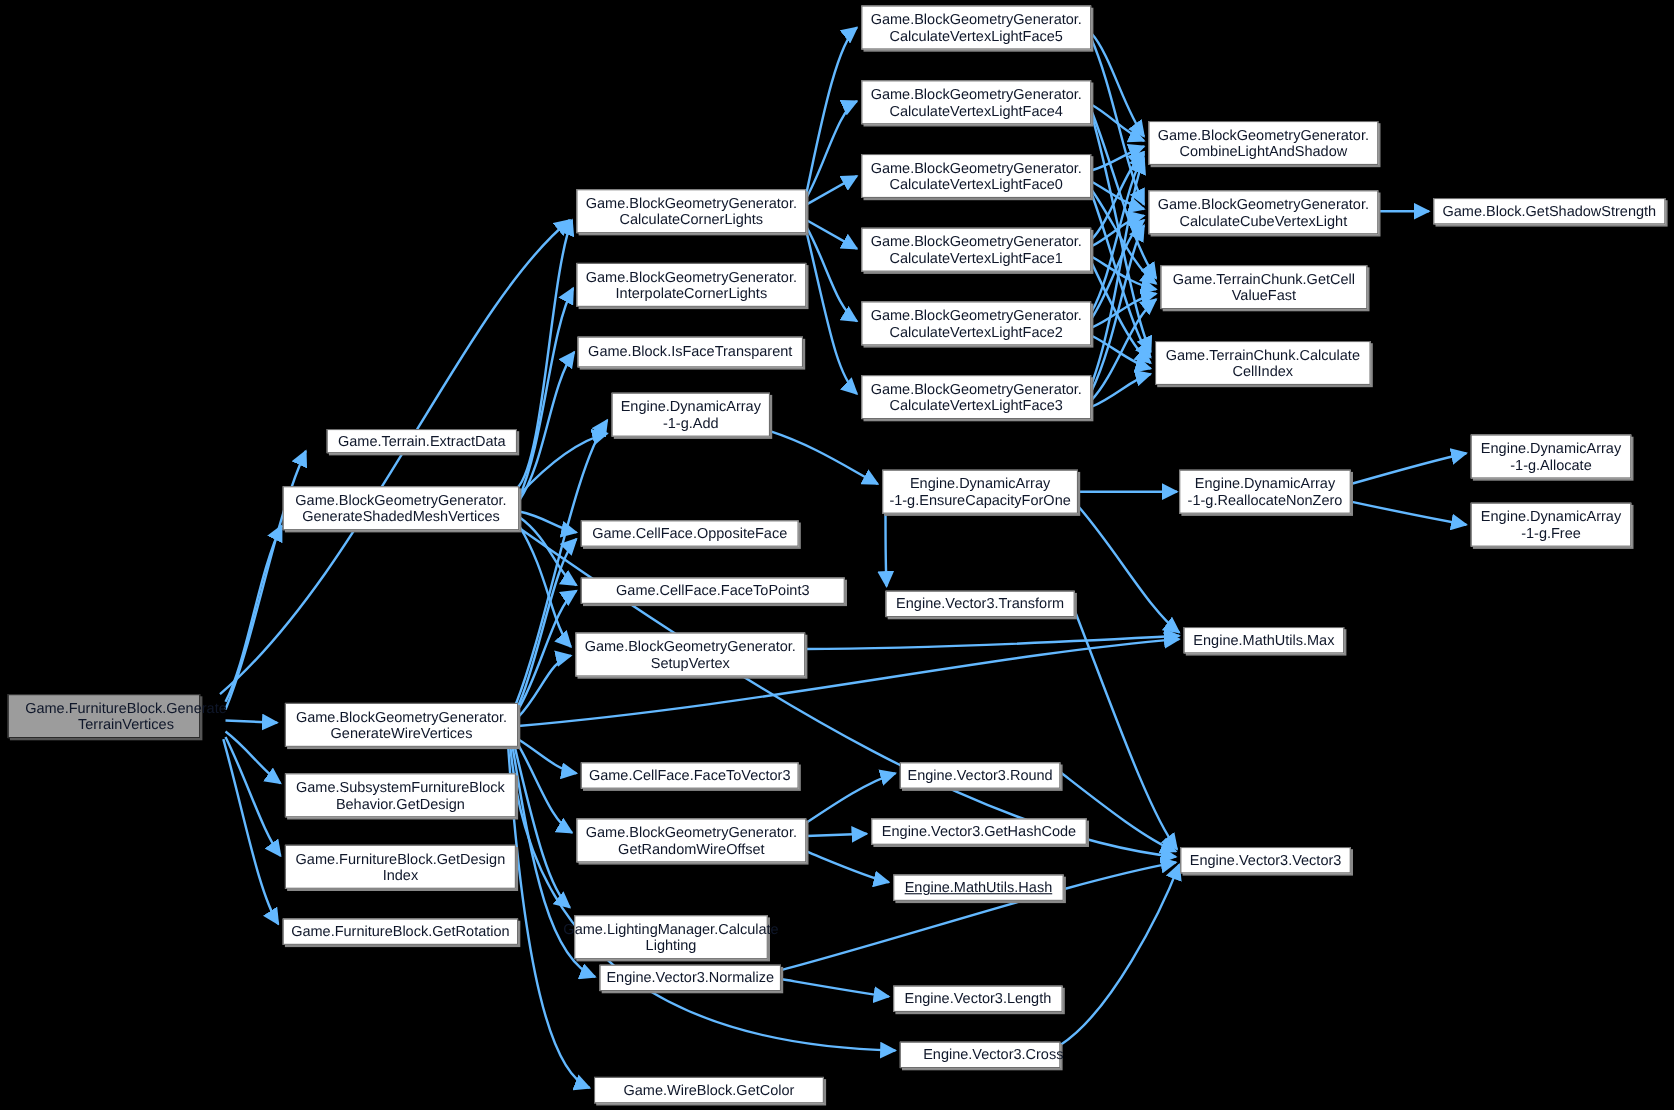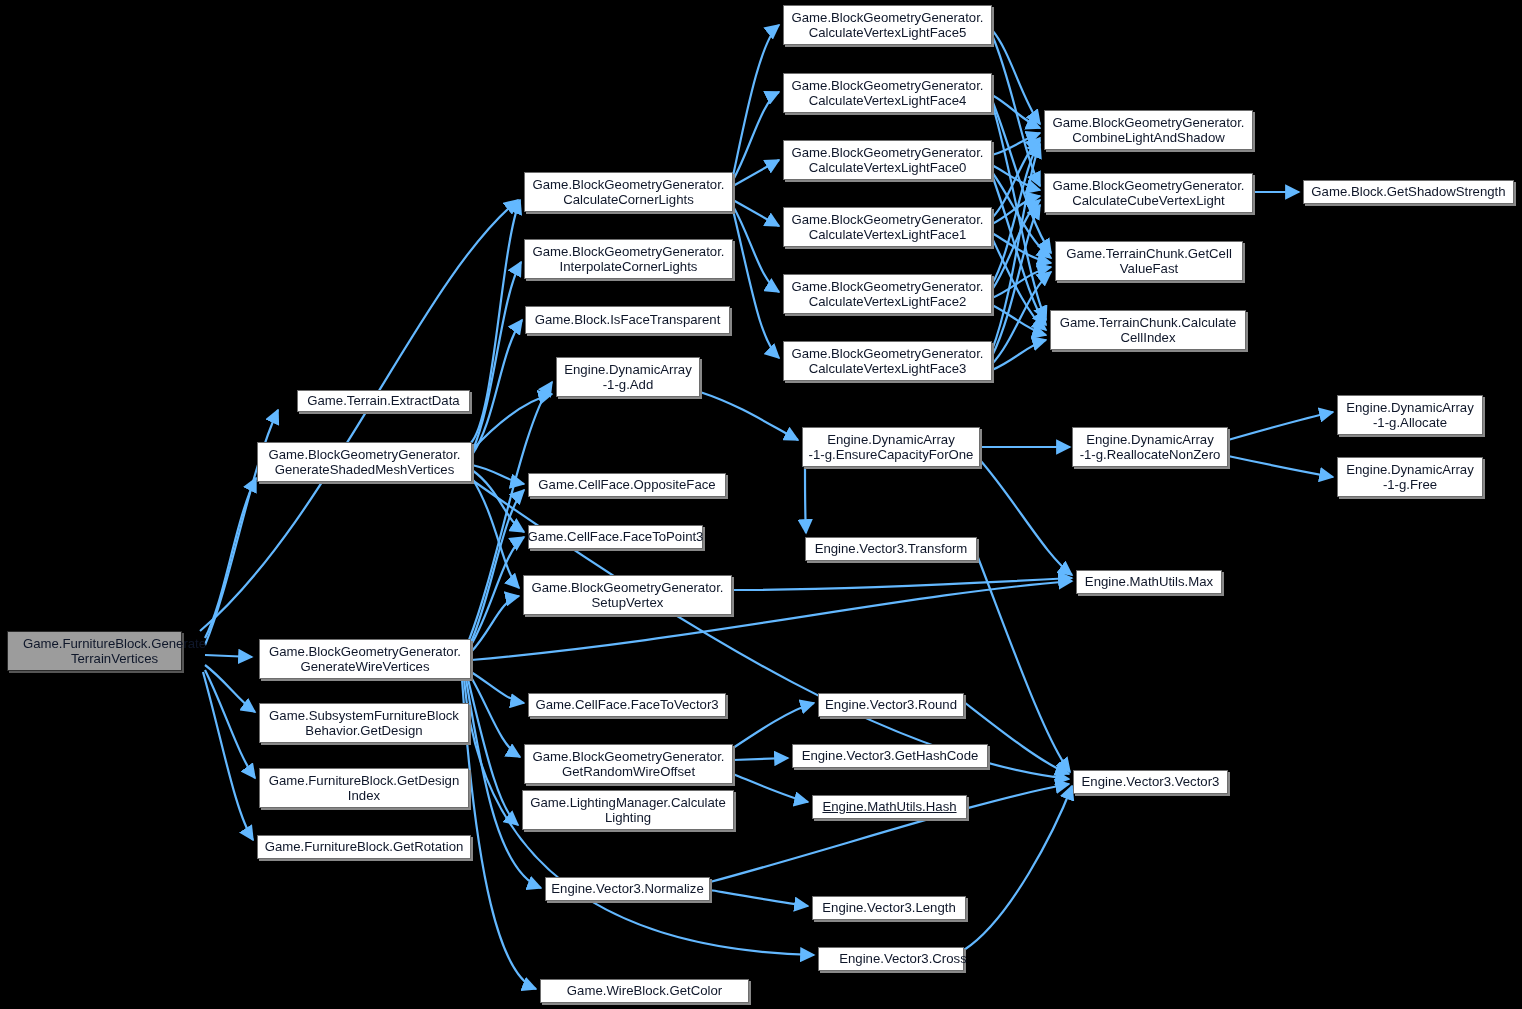--- a/index.html
+++ b/index.html
@@ -108,27 +108,27 @@
 Index</div>
       <div class="node" style="left: 257px; top: 835px; width: 214px; height: 24px;">Game.FurnitureBlock.GetRotation</div>
       <div class="node" style="left: 524px; top: 172px; width: 209px; height: 40px;">Game.BlockGeometryGenerator.
 CalculateCornerLights</div>
       <div class="node" style="left: 524px; top: 239px; width: 209px; height: 40px;">Game.BlockGeometryGenerator.
 InterpolateCornerLights</div>
       <div class="node" style="left: 525px; top: 306px; width: 205px; height: 28px;">Game.Block.IsFaceTransparent</div>
       <div class="node" style="left: 556px; top: 357px; width: 144px; height: 40px;">Engine.DynamicArray
 -1-g.Add</div>
       <div class="node" style="left: 528px; top: 473px; width: 198px; height: 24px;">Game.CellFace.OppositeFace</div>
-      <div class="node" style="left: 528px; top: 525px; width: 175px; height: 24px;">Game.CellFace.FaceToPoint3</div>
+      <div class="node" style="left: 528px; top: 525px; width: 240px; height: 24px;">Game.CellFace.FaceToPoint3</div>
       <div class="node" style="left: 523px; top: 575px; width: 209px; height: 40px;">Game.BlockGeometryGenerator.
 SetupVertex</div>
       <div class="node" style="left: 528px; top: 693px; width: 198px; height: 24px; text-align: center;">Game.CellFace.FaceToVector3</div>
       <div class="node" style="left: 524px; top: 744px; width: 209px; height: 40px;">Game.BlockGeometryGenerator.
 GetRandomWireOffset</div>
-      <div class="node" style="left: 522px; top: 790px; width: 212px; height: 40px;">Game.LightingManager.Calculate
+      <div class="node" style="left: 522px; top: 832px; width: 176px; height: 40px;">Game.LightingManager.Calculate
 Lighting</div>
       <div class="node" style="left: 545px; top: 877px; width: 165px; height: 24px;">Engine.Vector3.Normalize</div>
       <div class="node" style="left: 540px; top: 979px; width: 209px; height: 24px;">Game.WireBlock.GetColor</div>
       <div class="node" style="left: 783px; top: 5px; width: 209px; height: 40px;">Game.BlockGeometryGenerator.
 CalculateVertexLightFace5</div>
       <div class="node" style="left: 783px; top: 73px; width: 209px; height: 40px;">Game.BlockGeometryGenerator.
 CalculateVertexLightFace4</div>
       <div class="node" style="left: 783px; top: 140px; width: 209px; height: 40px;">Game.BlockGeometryGenerator.
 CalculateVertexLightFace0</div>
       <div class="node" style="left: 783px; top: 207px; width: 209px; height: 40px;">Game.BlockGeometryGenerator.

